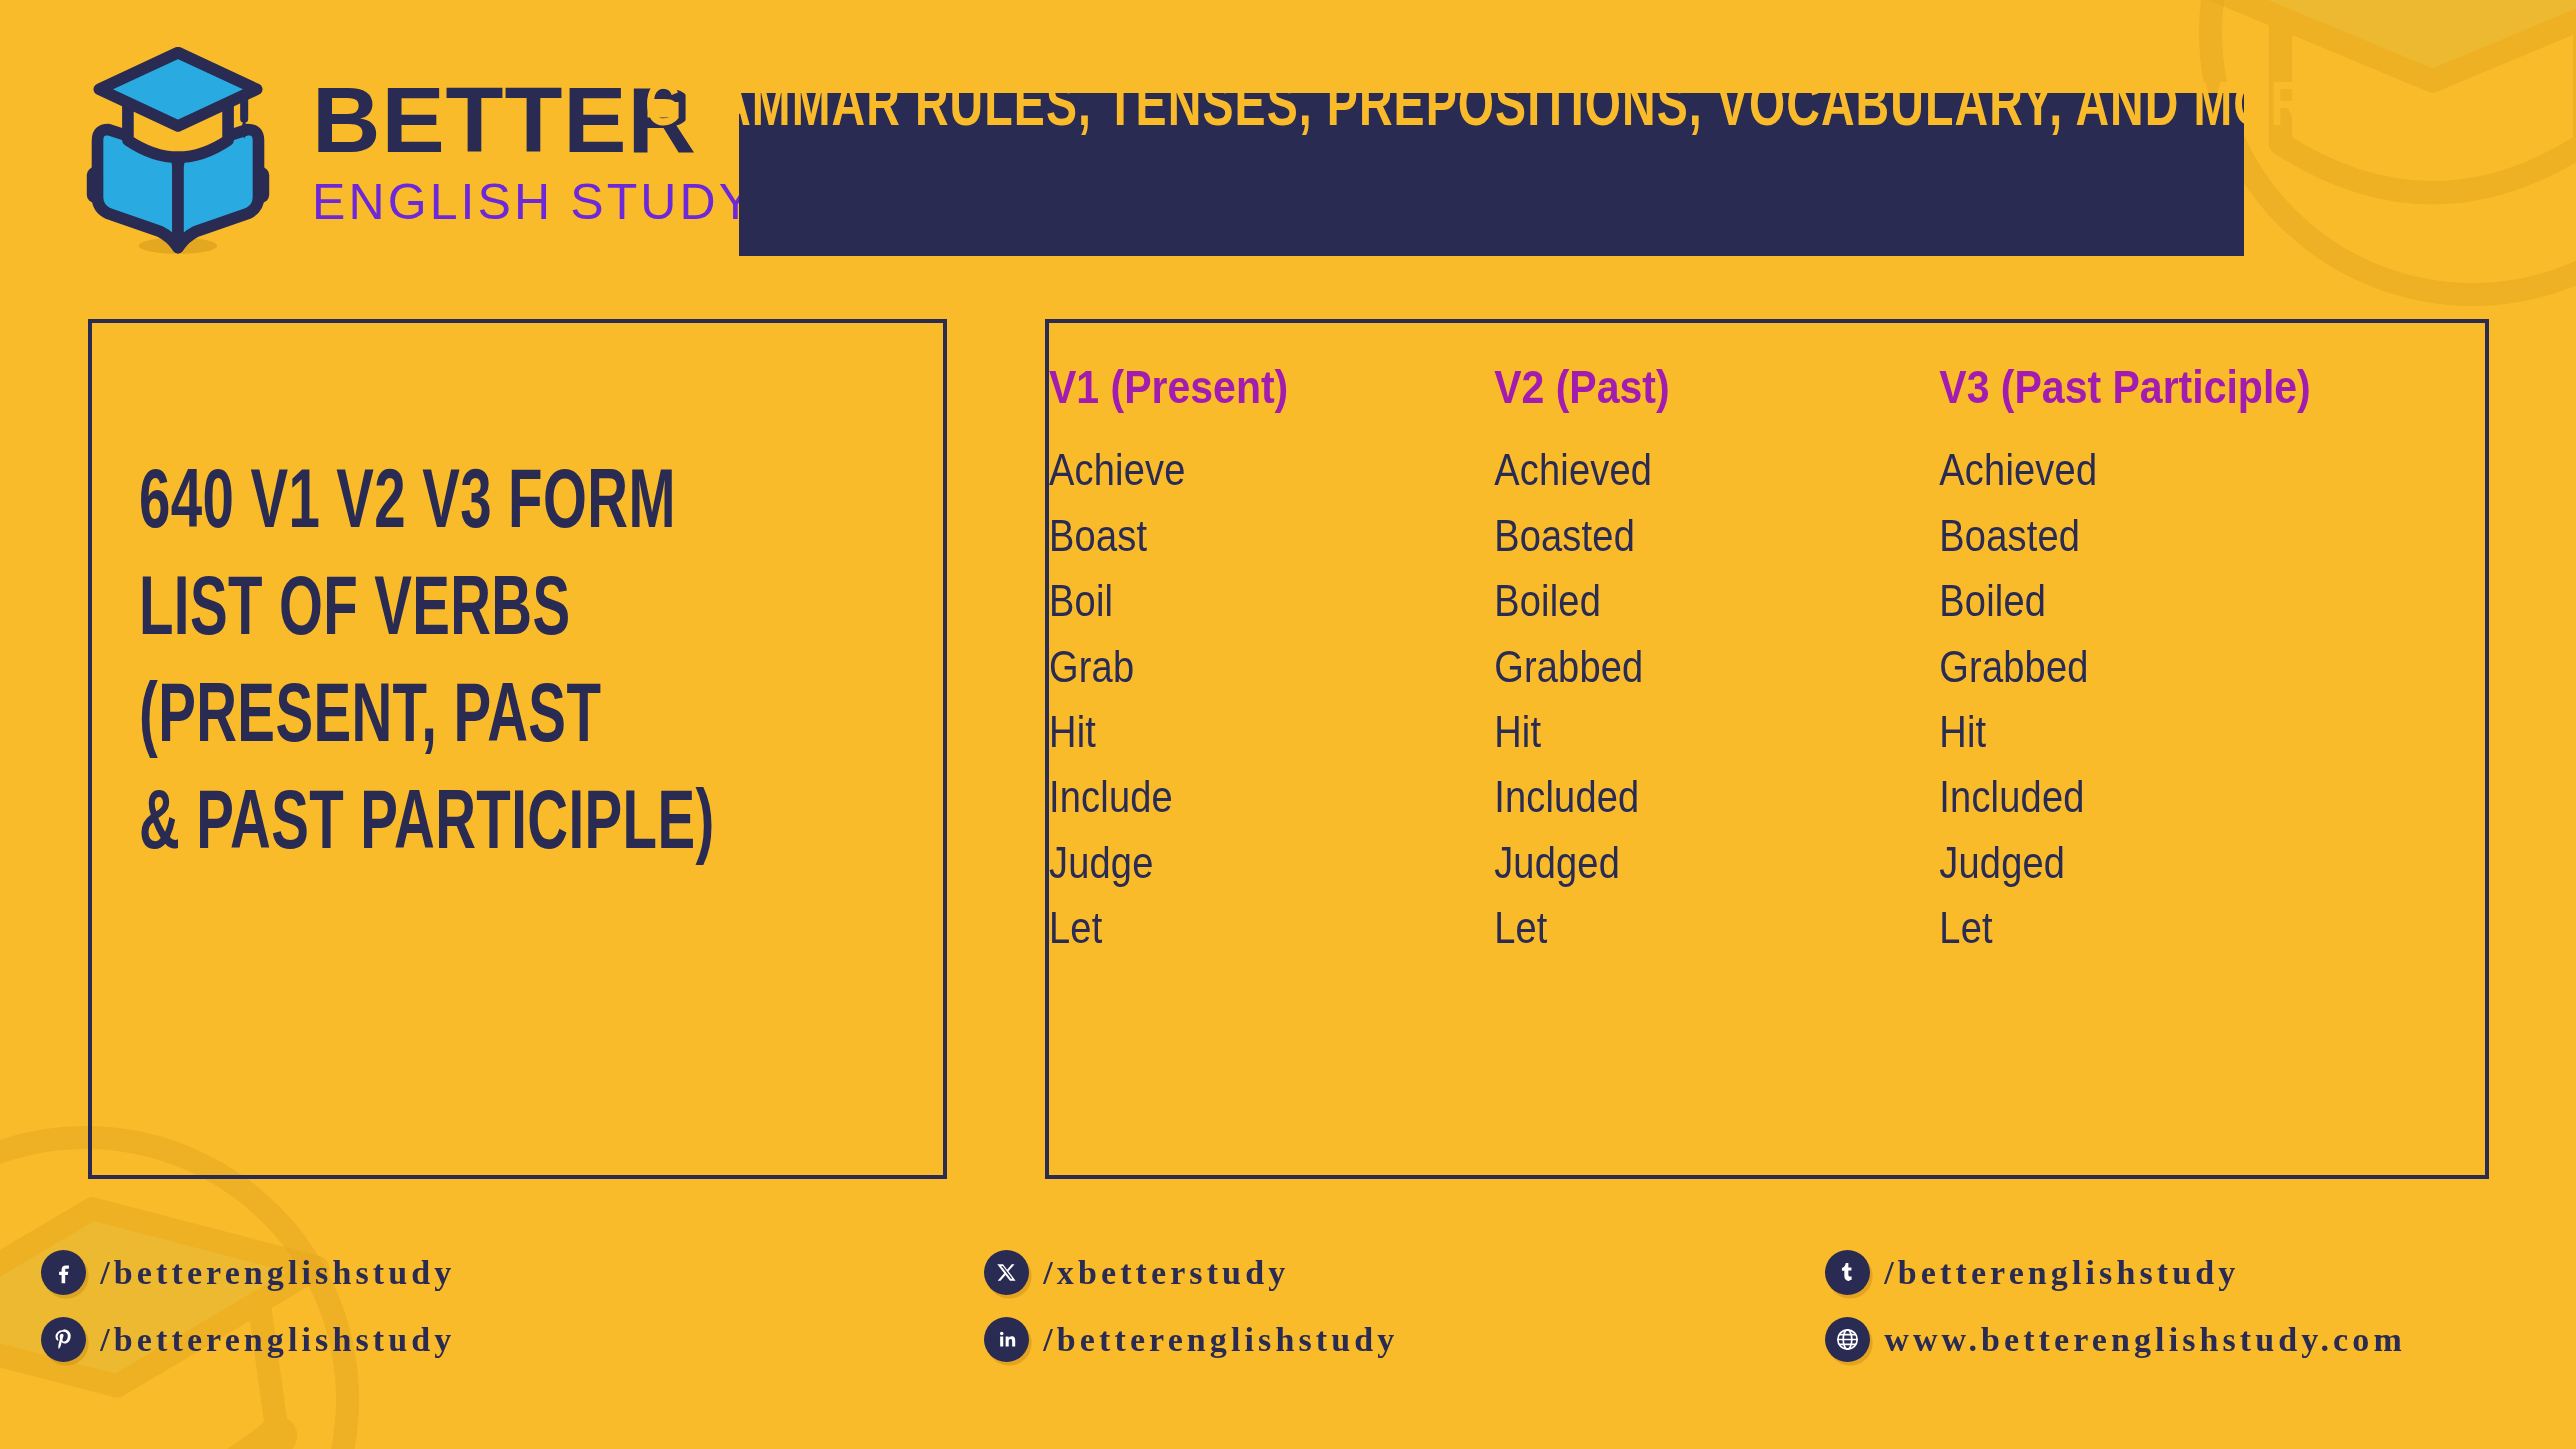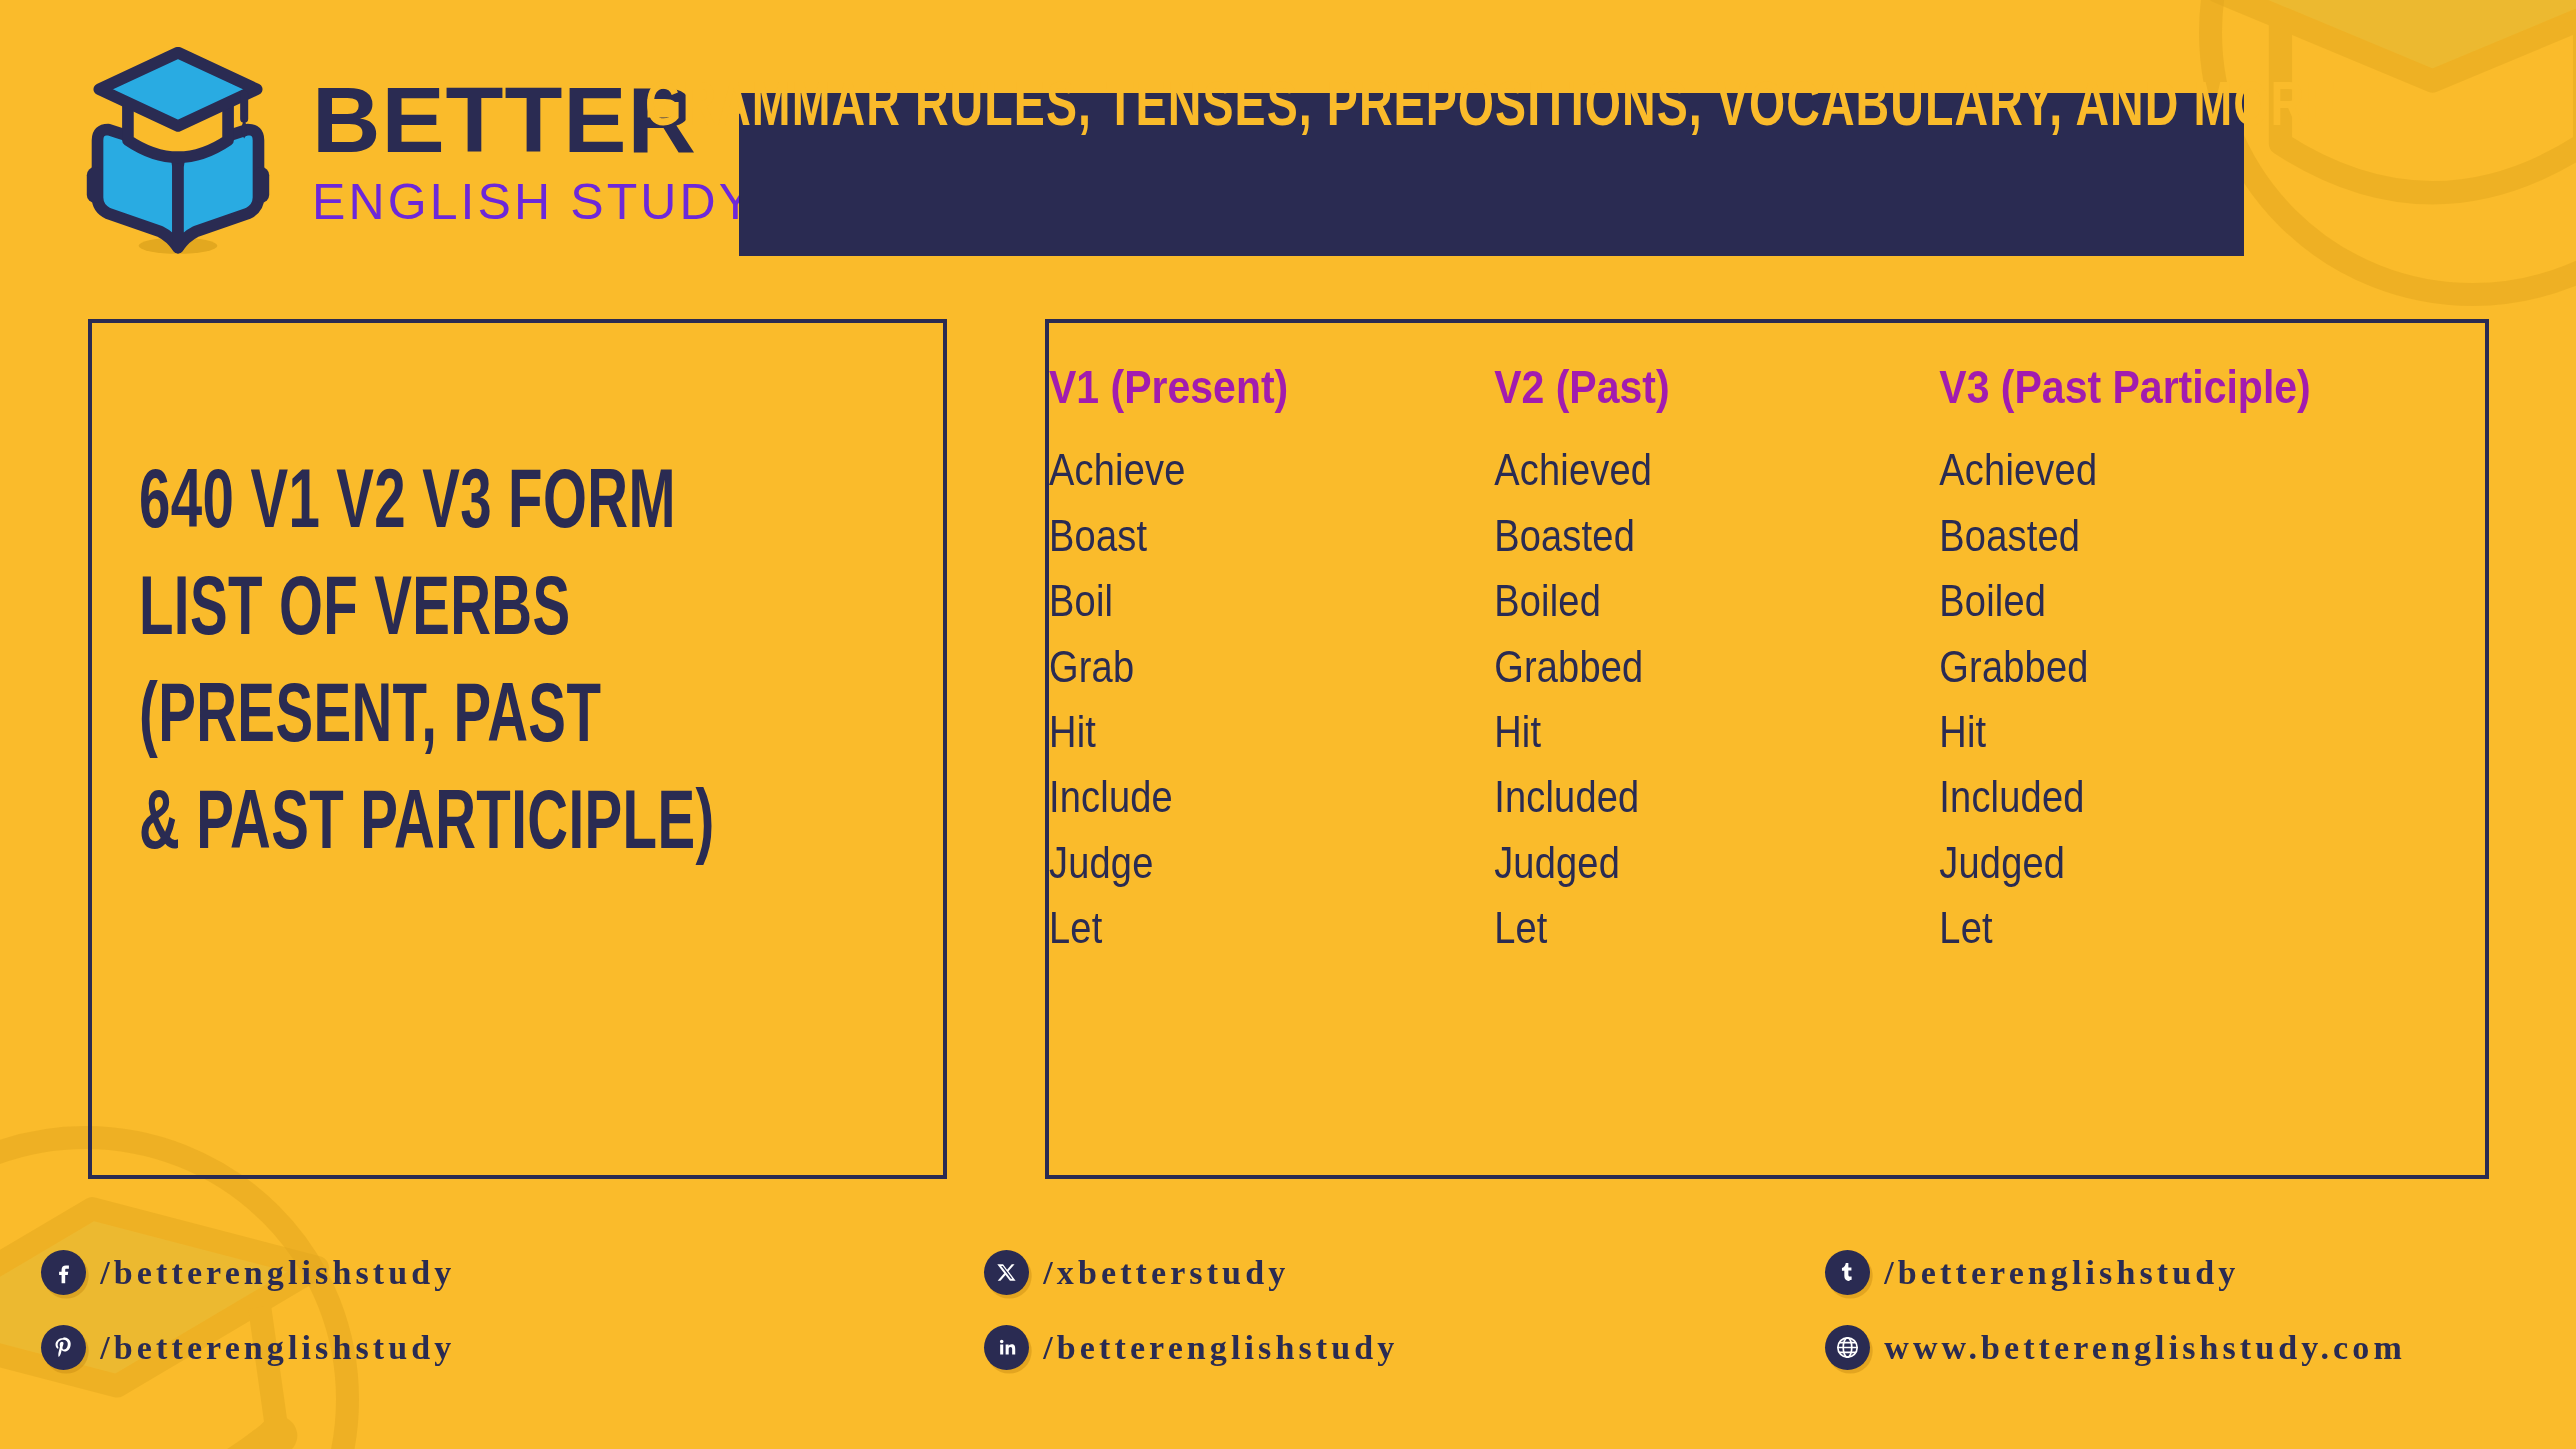--- a/index.html
+++ b/index.html
@@ -172,21 +172,21 @@
   .col-v3 { width: 38%; }
 
   
   .footer {
     position: absolute;
     left: 0; bottom: 0;
     width: 2576px;
     height: 224px;
     z-index: 3;
   }
-  .fcol { position: absolute; display: flex; flex-direction: column; gap: 30px; }
+  .fcol { position: absolute; display: flex; flex-direction: column; gap: 22px; }
   .fcol-1 { left: 41px;   top: 25px; }
   .fcol-2 { left: 984px; top: 25px; }
   .fcol-3 { left: 1825px; top: 25px; }
 
   .frow {
     display: flex;
     align-items: center;
     gap: 14.3px;
   }
   .social-badge {

